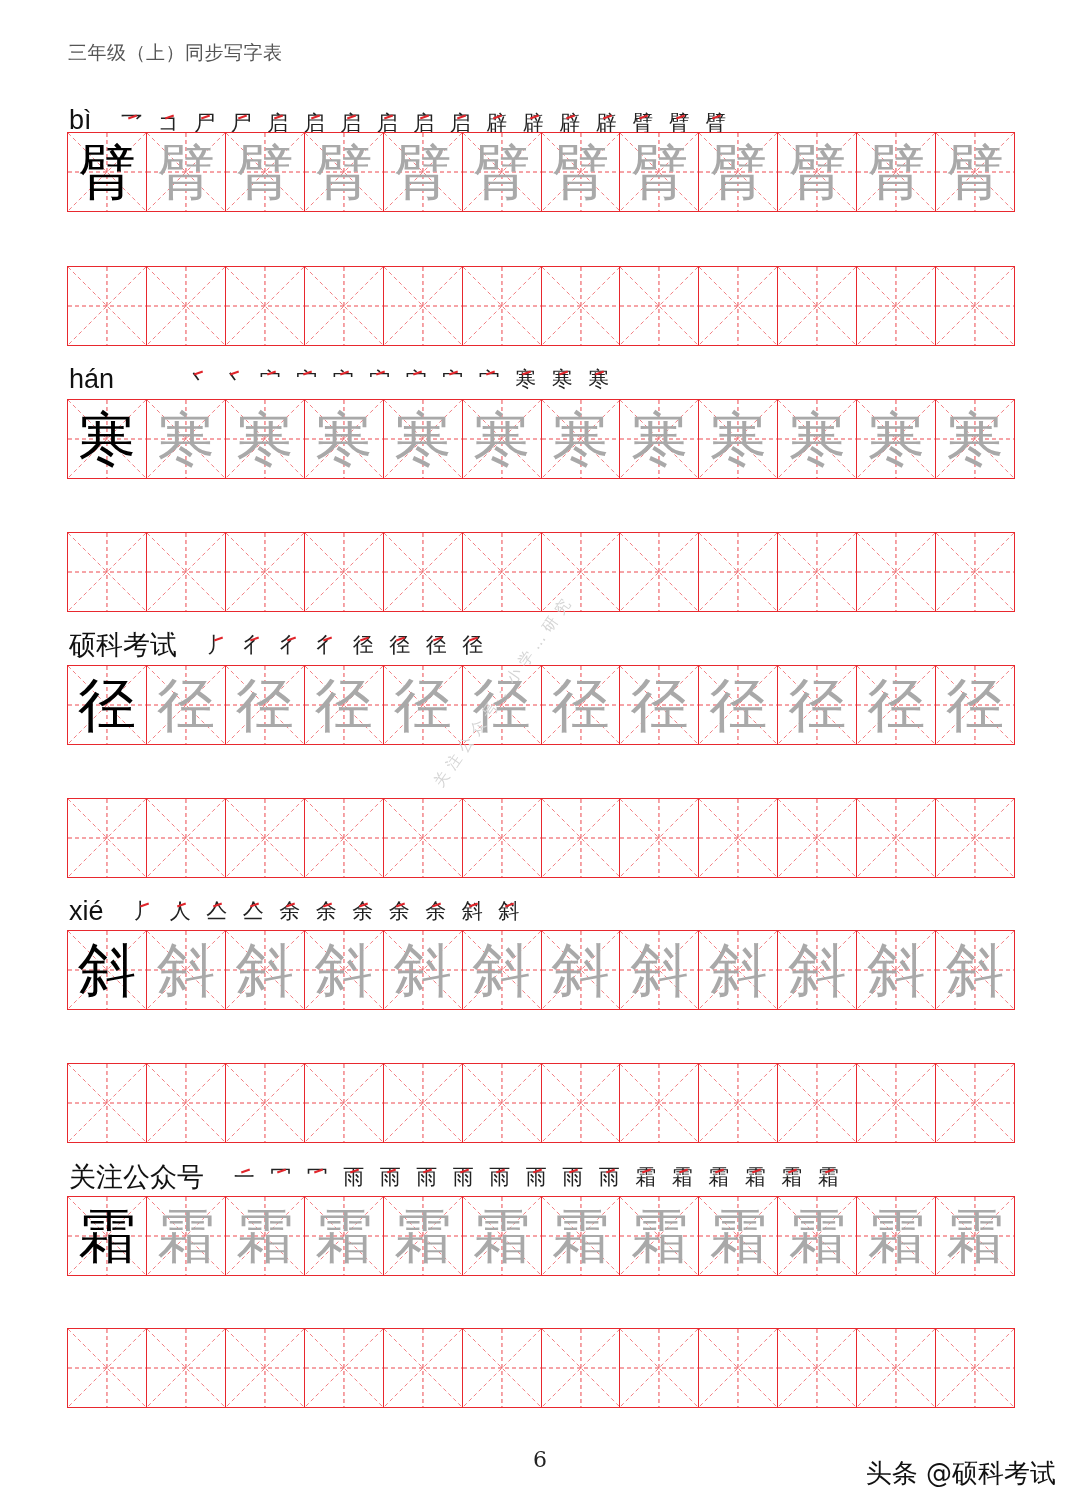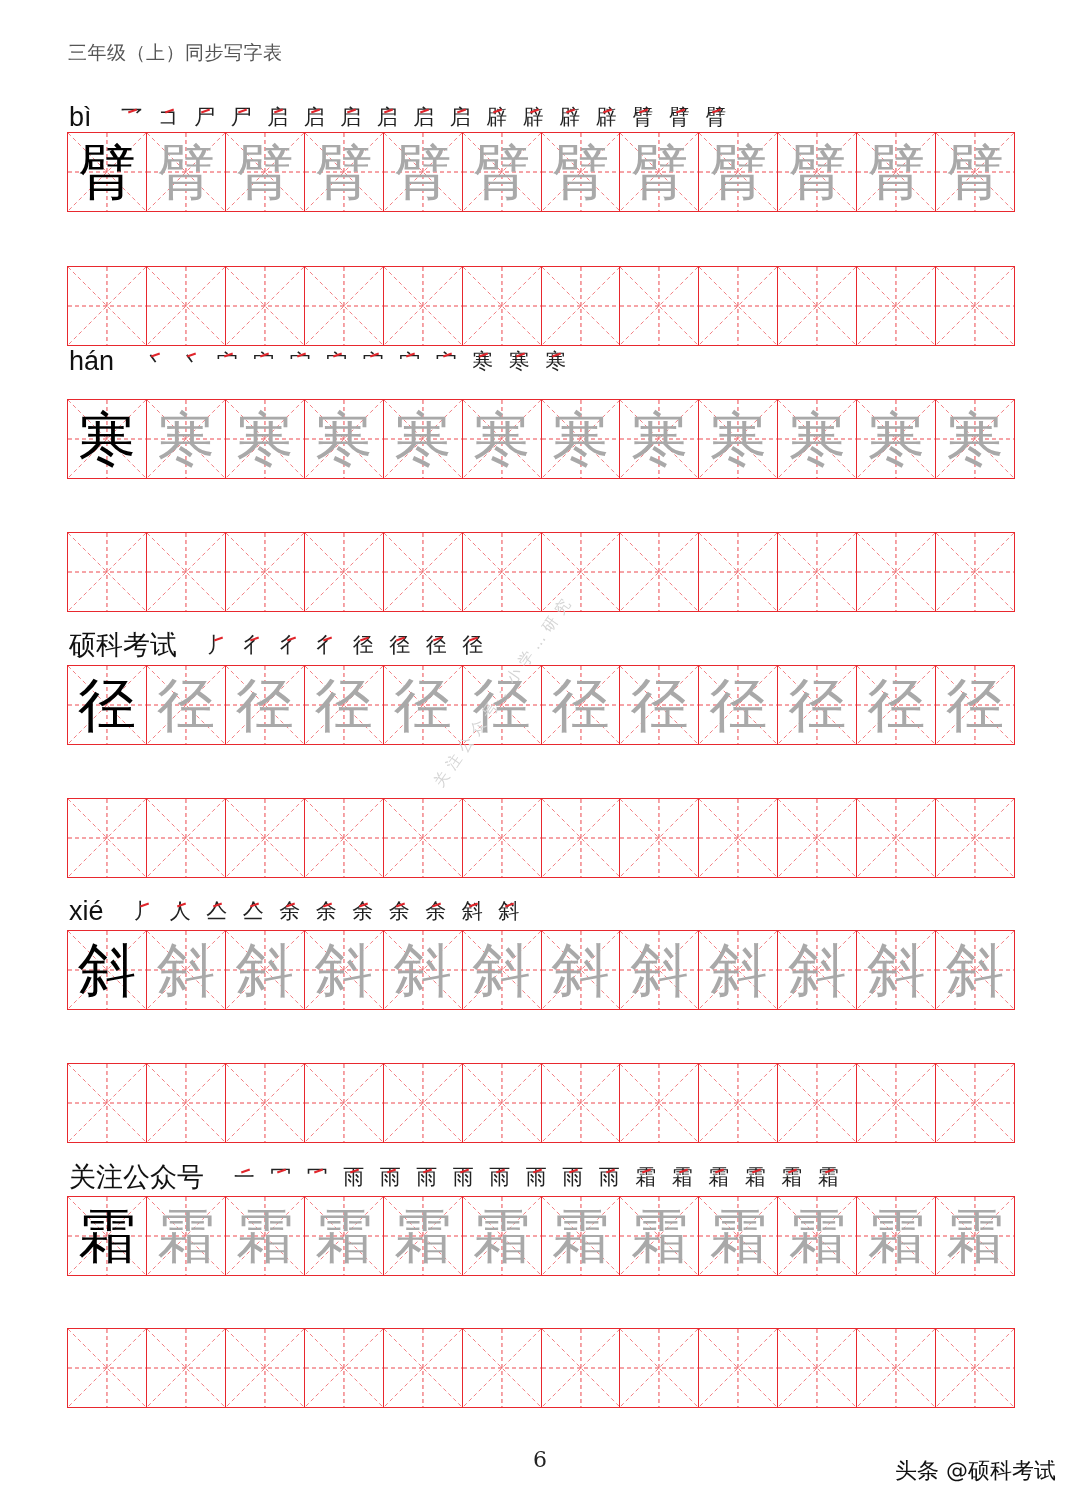--- a/index.html
+++ b/index.html
@@ -11,30 +11,30 @@
   .stroke{font-family:"DejaVu Sans",sans-serif;font-size:21px;color:#222;width:36.5px;text-align:center;line-height:30px;position:relative;}
   .stroke.cur::after{content:"";position:absolute;left:40%;top:8px;width:9px;height:2px;background:#e0252b;transform:rotate(-20deg);}
   .grid{position:absolute;left:67px;width:948px;height:80px;display:flex;border:1.5px solid #e8282e;box-sizing:border-box;}
   .cell{flex:1;position:relative;border-right:1.5px solid #e8282e;box-sizing:border-box;overflow:hidden;}
   .cell:last-child{border-right:none;}
   .cell svg.guides{position:absolute;left:0;top:0;width:100%;height:100%;}
   .cell .ch{position:absolute;left:0;right:0;top:0;bottom:0;display:flex;align-items:center;justify-content:center;font-family:"DejaVu Serif",serif;font-size:58px;line-height:1;}
   .cell .ch.model{color:#000;}
   .cell .ch.trace{color:#a9a9a9;}
   .page-num{position:absolute;left:0;width:1080px;top:1447px;text-align:center;font-family:"DejaVu Serif",serif;font-size:22px;color:#222;}
-  .credit{position:absolute;right:24px;top:1456px;font-family:"DejaVu Sans",sans-serif;font-size:22px;color:#111;text-shadow:1px 1px 0 #fff,-1px -1px 0 #fff;}
+  .credit{position:absolute;right:24px;top:1456px;font-family:"DejaVu Sans",sans-serif;font-size:26px;color:#111;text-shadow:1px 1px 0 #fff,-1px -1px 0 #fff;}
   .watermark{position:absolute;left:430px;top:780px;transform:rotate(-55deg);transform-origin:left top;font-family:"DejaVu Sans",sans-serif;font-size:15px;color:#d4d4d4;letter-spacing:6px;white-space:nowrap;}
 </style>
 </head>
 <body>
 
 <div class="header">三年级（上）同步写字表</div>
 
 <div id="sheet">
-    <div class="pinyin-line" style="top: 92px;">
+    <div class="pinyin-line" style="top: 100px; align-items: center;">
       <span class="pinyin">bì</span>
       <span class="strokes">
         <span class="stroke cur">乛</span>
         <span class="stroke cur">コ</span>
         <span class="stroke cur">尸</span>
         <span class="stroke cur">尸</span>
         <span class="stroke cur">启</span>
         <span class="stroke cur">启</span>
         <span class="stroke cur">启</span>
         <span class="stroke cur">启</span>
@@ -250,21 +250,21 @@
       </div>
       <div class="cell">
         <svg class="guides" viewBox="0 0 100 100" preserveAspectRatio="none">
           <line x1="0" y1="50" x2="100" y2="50" stroke="#e8282e" stroke-width="1" stroke-dasharray="4 3" opacity="0.85" vector-effect="non-scaling-stroke"></line>
           <line x1="50" y1="0" x2="50" y2="100" stroke="#e8282e" stroke-width="1" stroke-dasharray="4 3" opacity="0.85" vector-effect="non-scaling-stroke"></line>
           <line x1="0" y1="0" x2="100" y2="100" stroke="#e8282e" stroke-width="1" stroke-dasharray="4 3" opacity="0.6" vector-effect="non-scaling-stroke"></line>
           <line x1="100" y1="0" x2="0" y2="100" stroke="#e8282e" stroke-width="1" stroke-dasharray="4 3" opacity="0.6" vector-effect="non-scaling-stroke"></line>
         </svg>
       </div>
     </div>
-    <div class="pinyin-line" style="top: 336px;">
+    <div class="pinyin-line" style="top: 354px; gap: 43px;">
       <span class="pinyin">hán</span>
       <span class="strokes">
         <span class="stroke cur">丶</span>
         <span class="stroke cur">丶</span>
         <span class="stroke cur">宀</span>
         <span class="stroke cur">宀</span>
         <span class="stroke cur">宀</span>
         <span class="stroke cur">宀</span>
         <span class="stroke cur">宀</span>
         <span class="stroke cur">宀</span>

